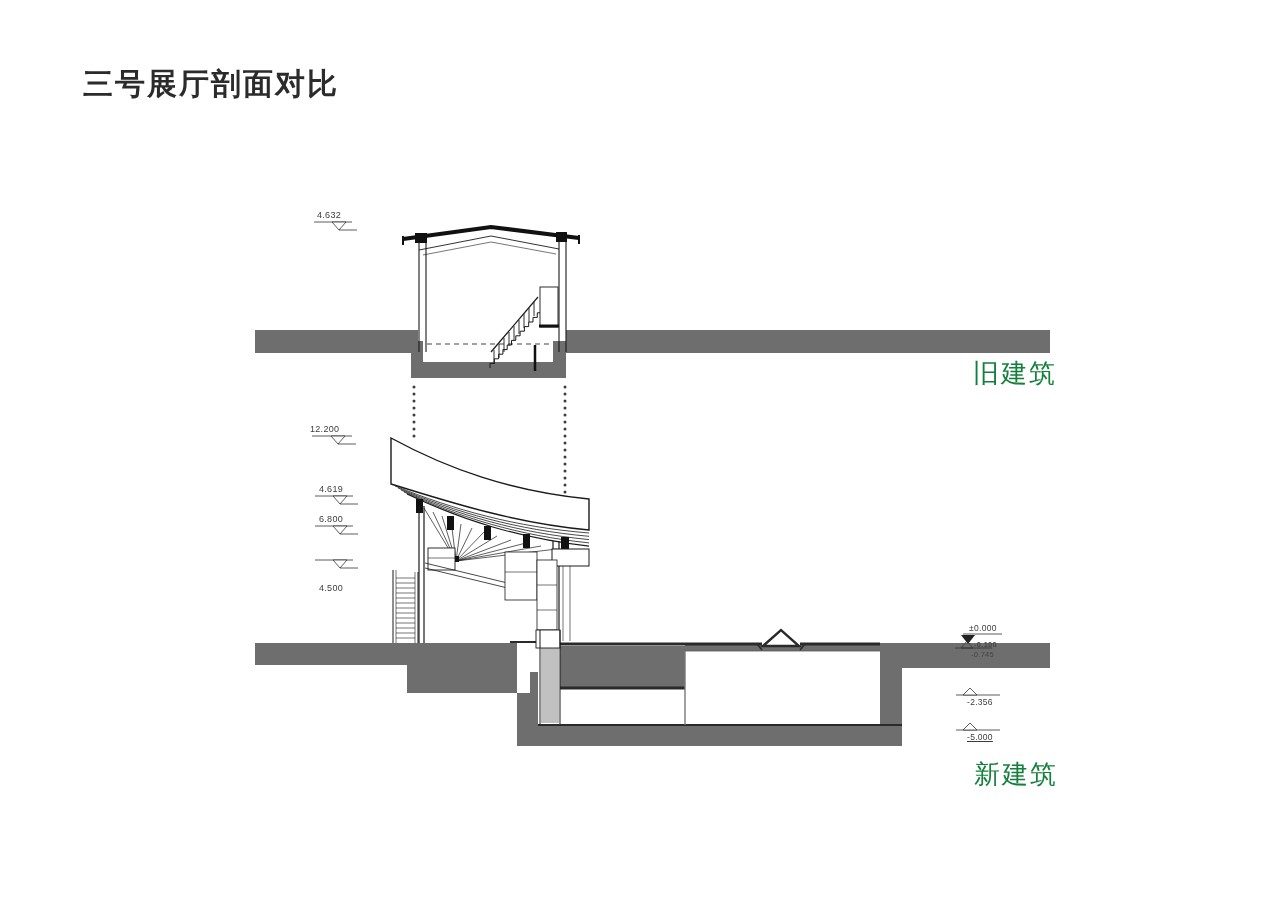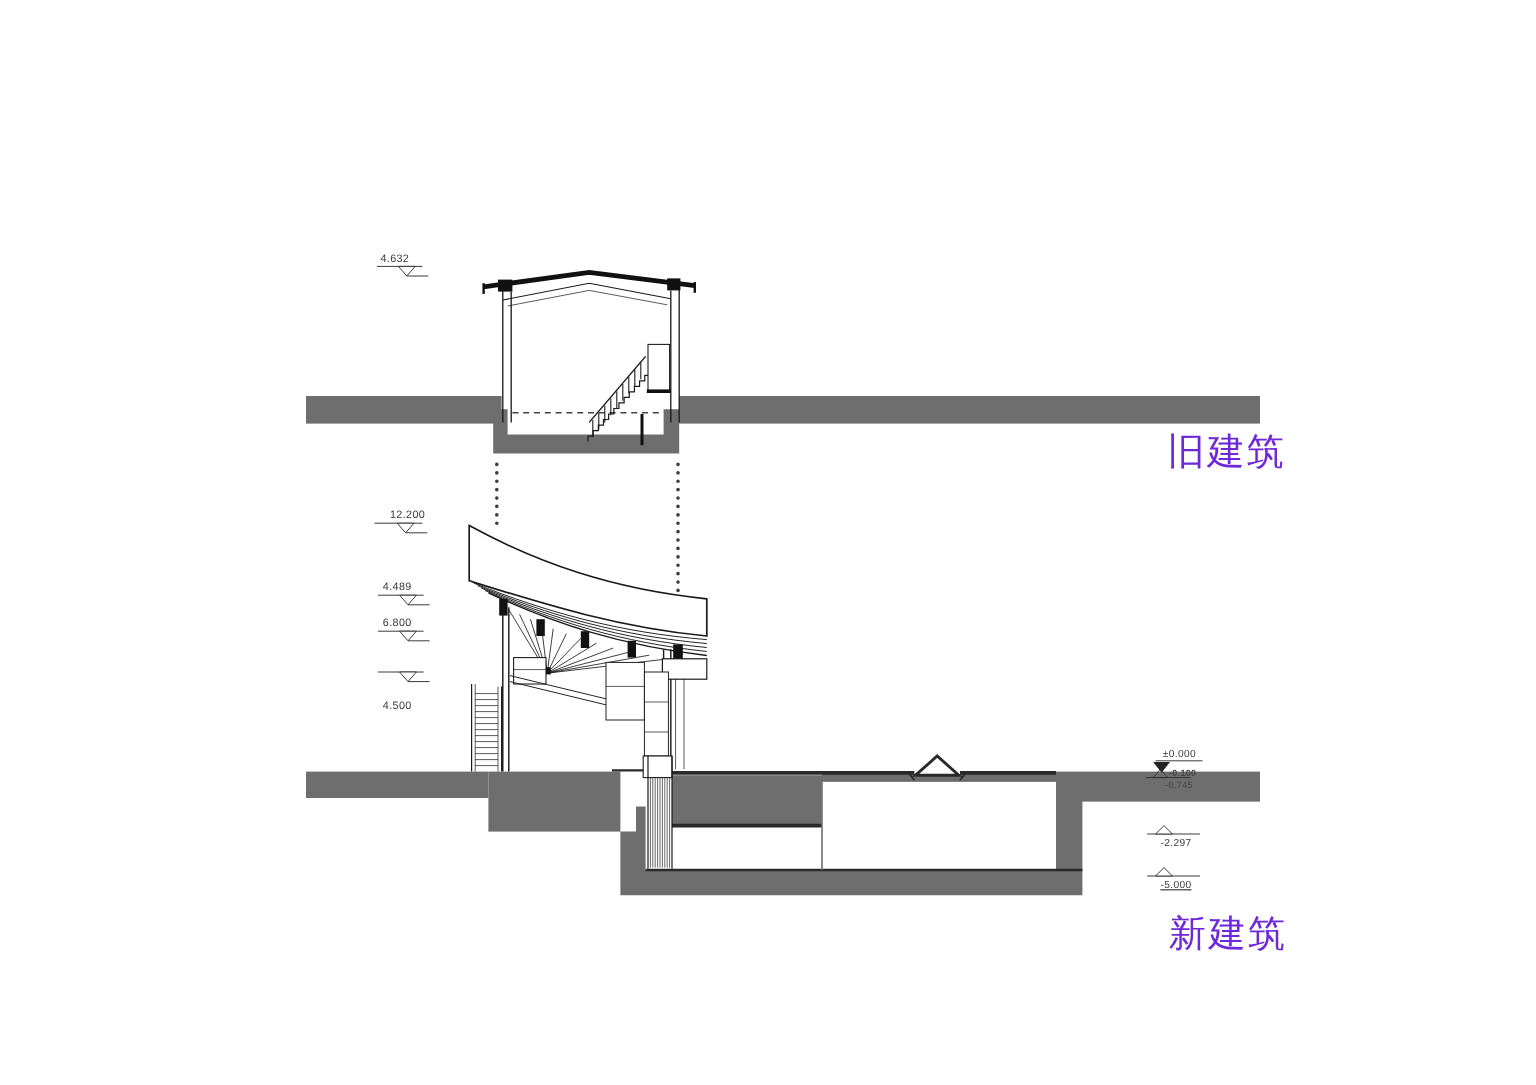--- a/index.html
+++ b/index.html
@@ -1,31 +1,32 @@
 <!DOCTYPE html>
 <html><head>
 <meta charset="utf-8">
 <style>
   html,body{margin:0;padding:0;background:#ffffff;}
   #page{position:relative;width:1280px;height:904px;background:#fff;overflow:hidden;
         font-family:"Liberation Sans","DejaVu Sans",sans-serif;}
   #drawing{position:absolute;left:0;top:0;}
   .title{position:absolute;left:83px;top:64px;font-size:30px;font-weight:600;
          color:#2b2b2b;letter-spacing:2px;}
-  .sec-label{position:absolute;font-size:31px;font-weight:500;color:#6d28d9;letter-spacing:2px;}
+  .sec-label{position:absolute;font-size:26px;font-weight:500;color:#15803d;letter-spacing:2px;}
   .sec-label.old{left:973px;top:356px;}
   .sec-label.new{left:974px;top:757px;}
   .lvl{position:absolute;font-size:9px;color:#3c3c3c;letter-spacing:.3px;white-space:nowrap;}
   .lvl.sm{font-size:7.5px;color:#444;}
 </style>
 </head>
 <body>
 
 <div id="page">
 
+  <div class="title">三号展厅剖面对比</div>
 
   <svg id="drawing" width="1280" height="904" viewBox="0 0 1280 904">
 
     <g>
 
       <rect x="255" y="330" width="163" height="23" fill="#6e6e6e"></rect>
       <rect x="566" y="330" width="484" height="23" fill="#6e6e6e"></rect>
 
       <path d="M411,341 L423,341 L423,362 L553,362 L553,341 L566,341 L566,378 L411,378 Z" fill="#6e6e6e"></path>
 
@@ -238,24 +239,24 @@
         </g>
       </g>
     </g>
   </svg>
 
   <div class="sec-label old">旧建筑</div>
   <div class="sec-label new">新建筑</div>
 
   <div class="lvl" style="left:317px;top:210px;">4.632</div>
 
-  <div class="lvl" style="left:325px;top:424px;">12.200</div>
-  <div class="lvl" style="left:319px;top:484px;">4.489</div>
+  <div class="lvl" style="left:310px;top:424px;">12.200</div>
+  <div class="lvl" style="left:319px;top:484px;">4.619</div>
   <div class="lvl" style="left:319px;top:514px;">6.800</div>
   <div class="lvl" style="left:319px;top:564px;margin-top:19px;">4.500</div>
 
   <div class="lvl" style="left:969px;top:623px;font-size:8.5px;">±0.000</div>
   <div class="lvl sm" style="left:974px;top:640px;font-weight:bold;">-0.100</div>
   <div class="lvl sm" style="left:971px;top:650px;">-0.745</div>
-  <div class="lvl" style="left:967px;top:697px;font-size:8.5px;">-2.297</div>
+  <div class="lvl" style="left:967px;top:697px;font-size:8.5px;">-2.356</div>
   <div class="lvl" style="left:967px;top:732px;font-size:8.5px;text-decoration:underline;">-5.000</div>
 
 </div>
 
 </body></html>

